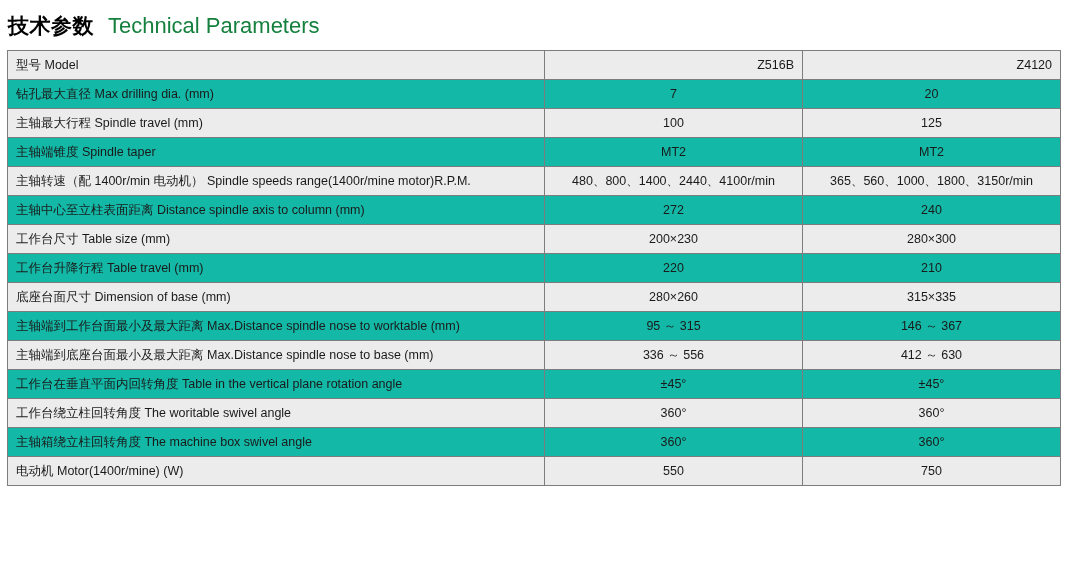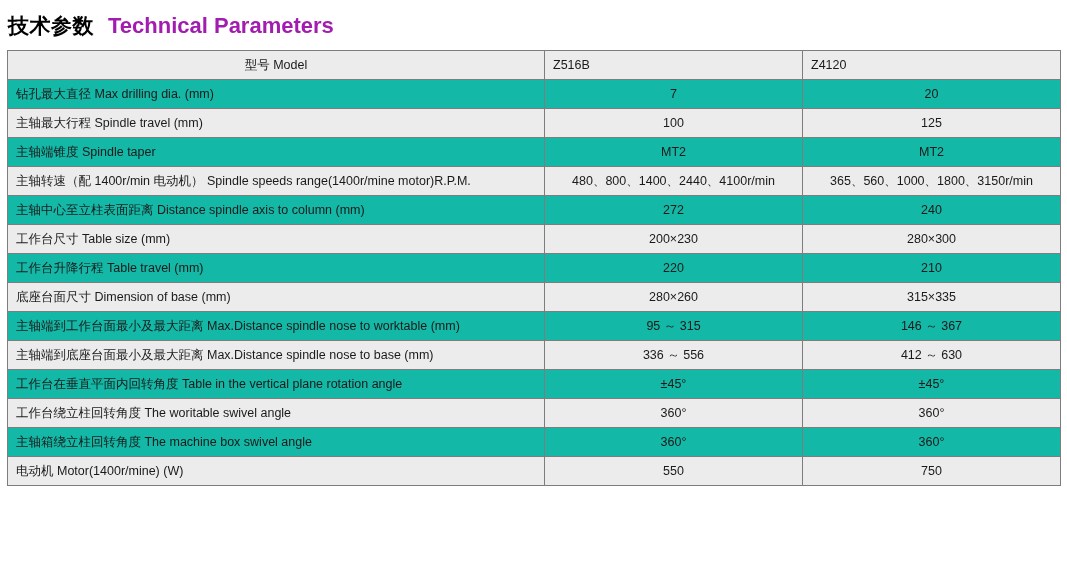--- a/index.html
+++ b/index.html
@@ -28,22 +28,22 @@
     gap: 14px;
   }
   .title-cn {
     font-size: 21px;
     font-weight: bold;
     letter-spacing: 0.5px;
     color: #000;
   }
   .title-en {
     font-size: 22px;
-    font-weight: bold;
-    color: #a21caf;
+    font-weight: normal;
+    color: #15803d;
   }
   table.spec {
     border-collapse: collapse;
     width: 1053px;
     margin-left: 7px;
     table-layout: fixed;
   }
   table.spec td {
     border: 1px solid #7d7d7d;
     font-size: 12.5px;
@@ -63,24 +63,24 @@
   }
   td.val {
     text-align: center;
     white-space: nowrap;
     overflow: hidden;
   }
   .col-label { width: 537px; }
   .col-a { width: 258px; }
   .col-b { width: 258px; }
   td.head {
-    text-align: left;
+    text-align: right;
   }
   td.head.label {
-    text-align: center;
+    text-align: left;
   }
 </style>
 </head>
 <body>
 
 <div class="page">
 
   <div class="title-bar">
     <span class="title-cn">技术参数</span>
     <span class="title-en">Technical Parameters</span>

